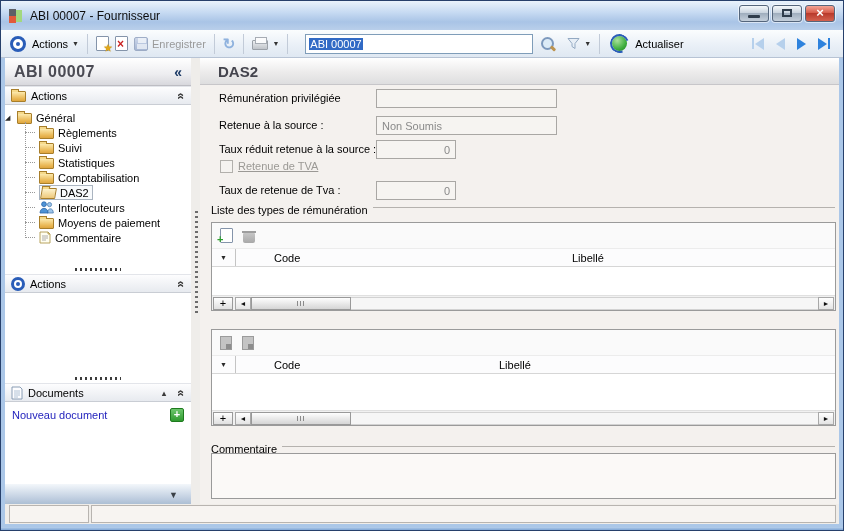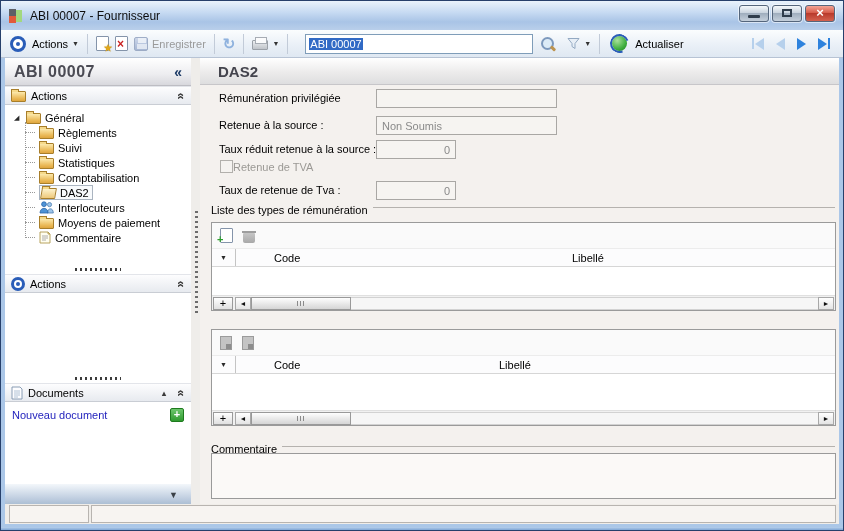--- a/index.html
+++ b/index.html
@@ -93,21 +93,21 @@
   .mini-up { color:#3a3a3a; font-size:9px; margin-left:auto; cursor:default; }
   .mini-up + .sec-chev { margin-left:7px; }
   .ic-folder { width:15px; height:11px; background:linear-gradient(#fce9ac,#eab957 70%,#dfa63e);
                border:1px solid #a87e2a; border-radius:1px; position:relative; margin-top:2px; flex:none; }
   .ic-folder::before { content:''; position:absolute; top:-3px; left:-1px; width:6px; height:2px;
                background:#f5d98a; border:1px solid #a87e2a; border-bottom:0; }
   .ic-folder.open { transform:skewX(-10deg); background:linear-gradient(#fdf3cd,#eec87a); }
   .ic-record.small { width:14px; height:14px; border-width:3px; margin:0; }
   .tree { flex:none; height:159px; padding-top:5px; overflow:hidden; }
   .trow { height:15px; display:flex; align-items:center; gap:4px; font-size:11px; cursor:default; }
-  .trow.root { padding-left:9px; }
+  .trow.root { }
   .expander { color:#2a2a2a; font-size:7px; width:8px; flex:none; line-height:1; }
   .tree-kids { position:relative; }
   .tree-kids::before { content:''; position:absolute; left:20px; top:-3px; bottom:7px;
                border-left:1px dotted #989898; }
   .trow.child { padding-left:20px; }
   .twig { width:10px; border-top:1px dotted #989898; flex:none; }
   .sel-box { display:flex; align-items:center; gap:4px; border:1px solid #aab4c0; background:#f8fafc;
              padding:0 3px 0 1px; }
   .grip { height:10px; flex:none; background:#fff; display:flex; align-items:center; justify-content:center; }
   .grip i { width:46px; height:3px;
@@ -129,21 +129,21 @@
 
   
   .main { position:absolute; left:199px; top:57px; width:639px; height:448px; background:#f4f1ee; }
   .main-header { height:27px; background:linear-gradient(#ffffff,#ecebeb 55%,#dededf);
                  border-bottom:1px solid #c7c6c9; display:flex; align-items:center; padding-left:18px; }
   .main-title { font-weight:bold; font-size:15px; color:#44444d; }
   .f-label { position:absolute; left:19px; color:#000; }
   .f-input { position:absolute; height:19px; border:1px solid #a9a7a4; background:#f6f4f1;
              color:#8a8a8a; padding:0 5px; font:inherit; font-size:11px; }
   .num { text-align:right; }
-  .f-check { position:absolute; left:20px; top:102px; display:flex; align-items:center; color:#9b9995; }
+  .f-check { position:absolute; left:20px; top:102px; display:flex; gap:5px; color:#9b9995;text-decoration:underline; }
   .cbox { width:13px; height:13px; border:1px solid #b2b0ac; background:#f5f3f0; flex:none; }
   .group-head { position:absolute; left:11px; right:4px; display:flex; align-items:flex-start; height:13px; }
   .group-head .gl { padding-right:5px; }
   .group-head .line { flex:1; border-top:1px solid #b5b2ae; margin-top:3px; }
   .gridbox { position:absolute; left:11px; width:625px; border:1px solid #9a9a9a; background:#fff;
              display:flex; flex-direction:column; }
   .grid-toolbar { height:26px; flex:none; background:#fafafa; display:flex; align-items:center;
                   gap:10px; padding-left:8px; border-bottom:1px solid #ececec; }
   .ic-trash { width:12px; height:12px; position:relative; margin-top:2px; flex:none; }
   .ic-trash::before { content:''; position:absolute; left:0; right:0; top:2px; bottom:0;

